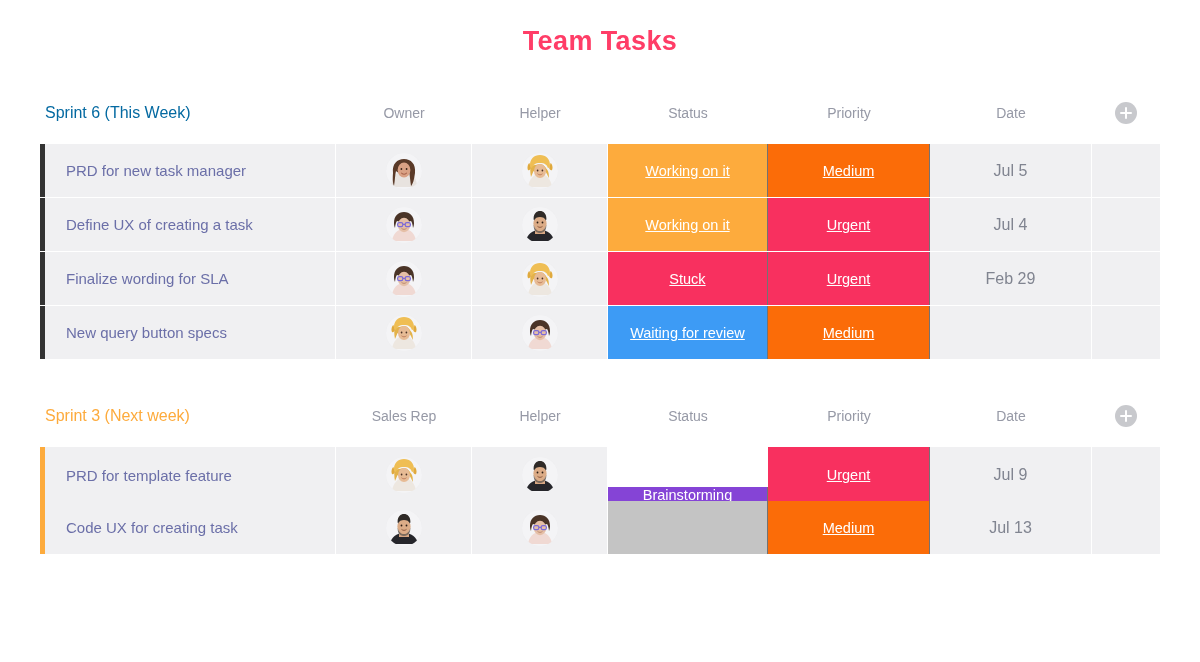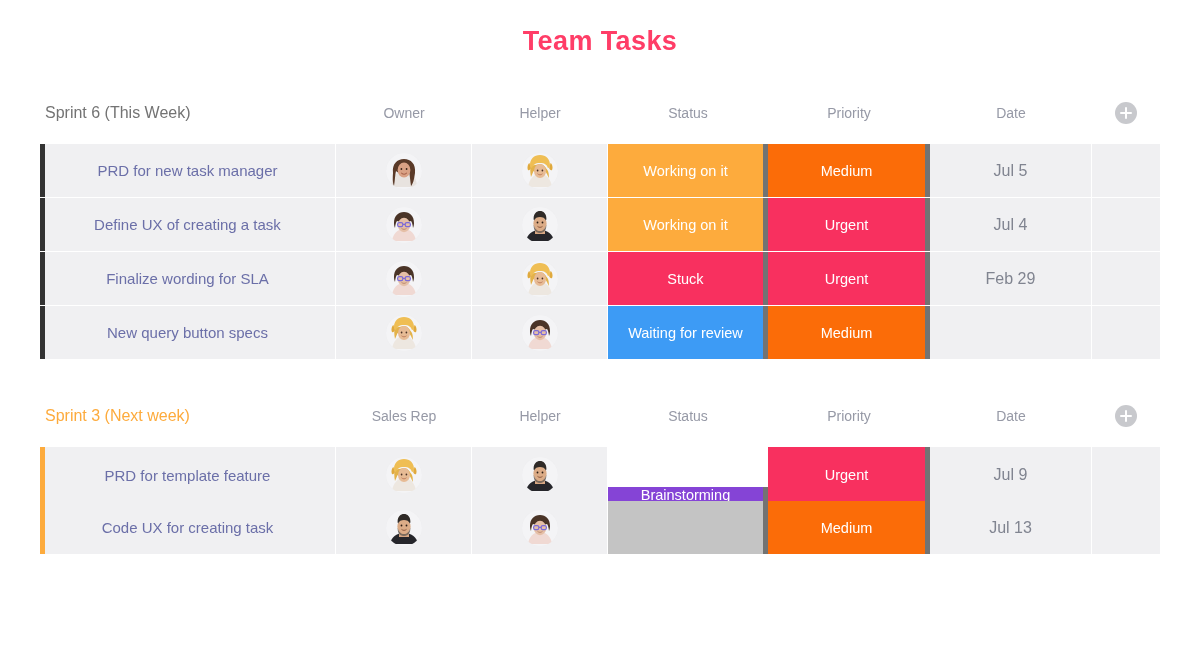--- a/index.html
+++ b/index.html
@@ -112,43 +112,45 @@
     background: #F0F0F2;
     display: flex;
     align-items: center;
     justify-content: center;
     font-size: 14.5px;
     box-sizing: border-box;
     border-right: 1px solid #ffffff;
   }
 
   .cell.name-cell {
-    justify-content: center;
+    justify-content: flex-start;
     position: relative;
+    padding-left: 26px;
   }
   .name-bar {
     position: absolute;
     left: 0;
     top: 0;
     bottom: 0;
     width: 5px;
   }
   .name-text {
     color: #6B6FA8;
     font-size: 15px;
     white-space: nowrap;
   }
 
   
   .cell.status-cell,
   .cell.priority-cell {
     color: #ffffff;
-    border-right: 5px solid #737373;
+    border-right: 1px solid #737373;
     font-size: 14.5px;
     white-space: nowrap;
+    text-decoration: underline;
   }
 
   .cell.date-cell {
     color: #808490;
     font-size: 16px;
   }
 
   .cell.tail-cell {
     border-right: none;
   }
@@ -168,21 +170,21 @@
 </head>
 <body>
 
 <div class="page">
 
   <div class="page-title">Team Tasks</div>
 
   <div class="board" id="board">
       <div class="group">
         <div class="grid-row header-row">
-          <div class="group-title" style="color: #737373;">Sprint 6 (This Week)</div>
+          <div class="group-title" style="color: #0369a1;">Sprint 6 (This Week)</div>
           <div class="col-head">Owner</div>
           <div class="col-head">Helper</div>
           <div class="col-head">Status</div>
           <div class="col-head">Priority</div>
           <div class="col-head">Date</div>
           <div class="add-col">
             <div class="add-circle"></div>
           </div>
         </div>
         <div class="grid-row task-row">

